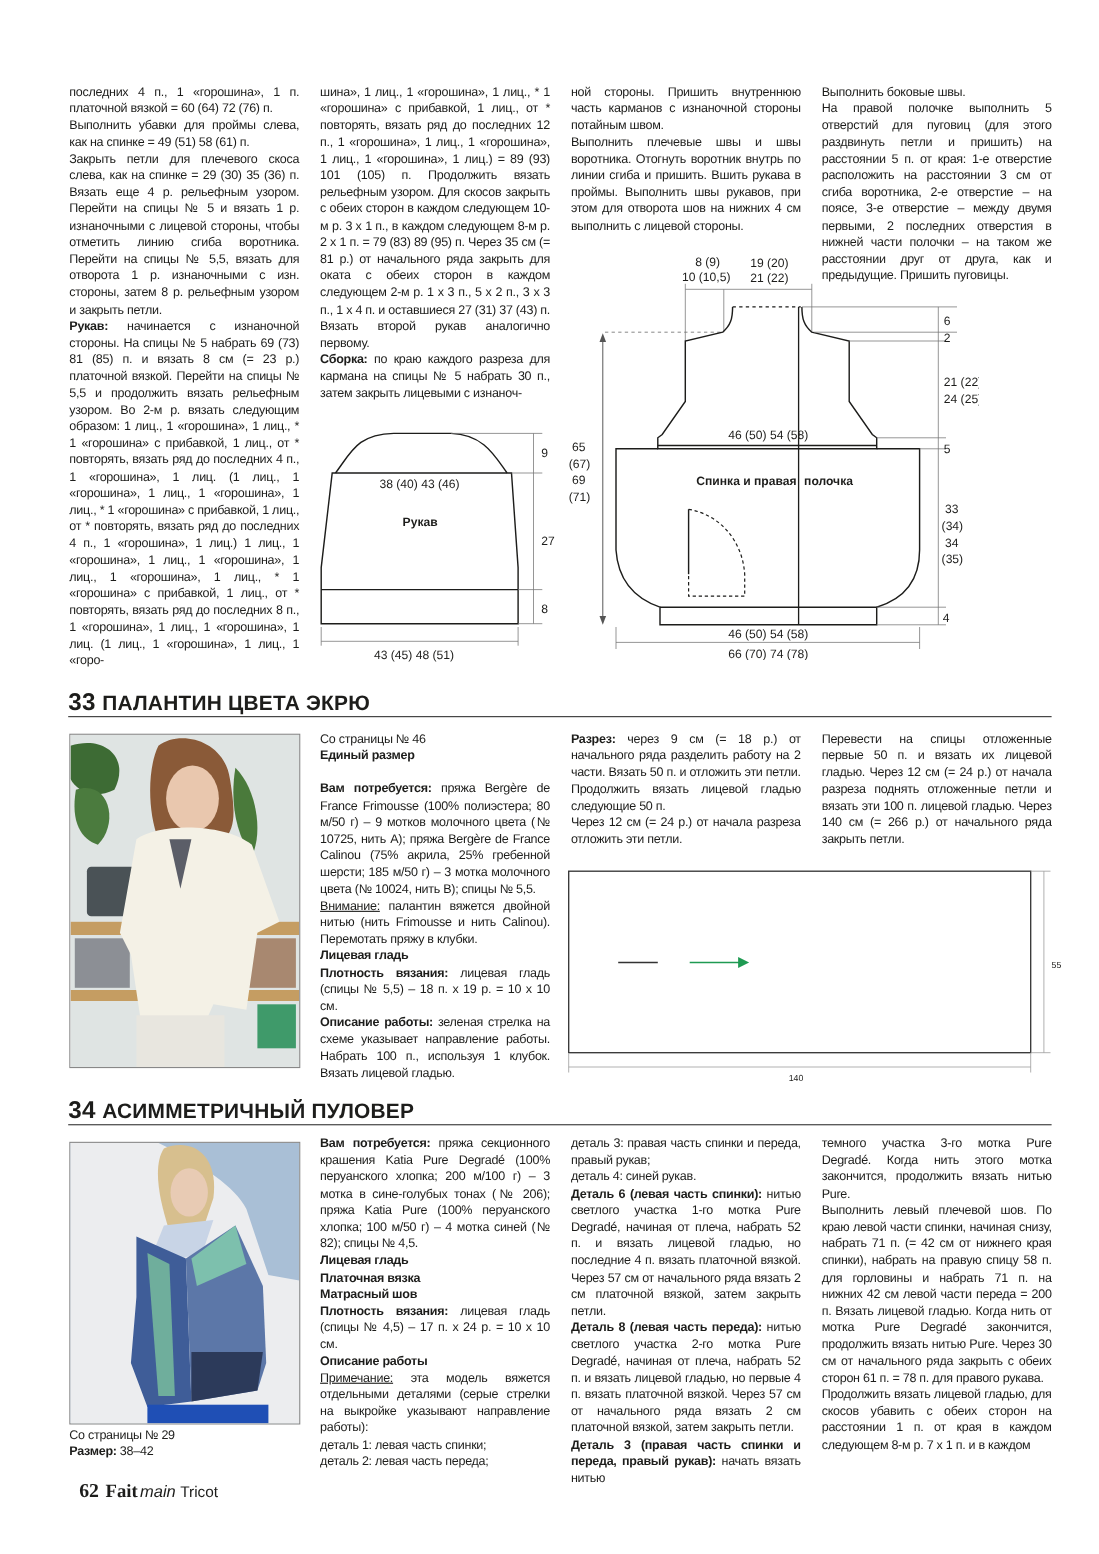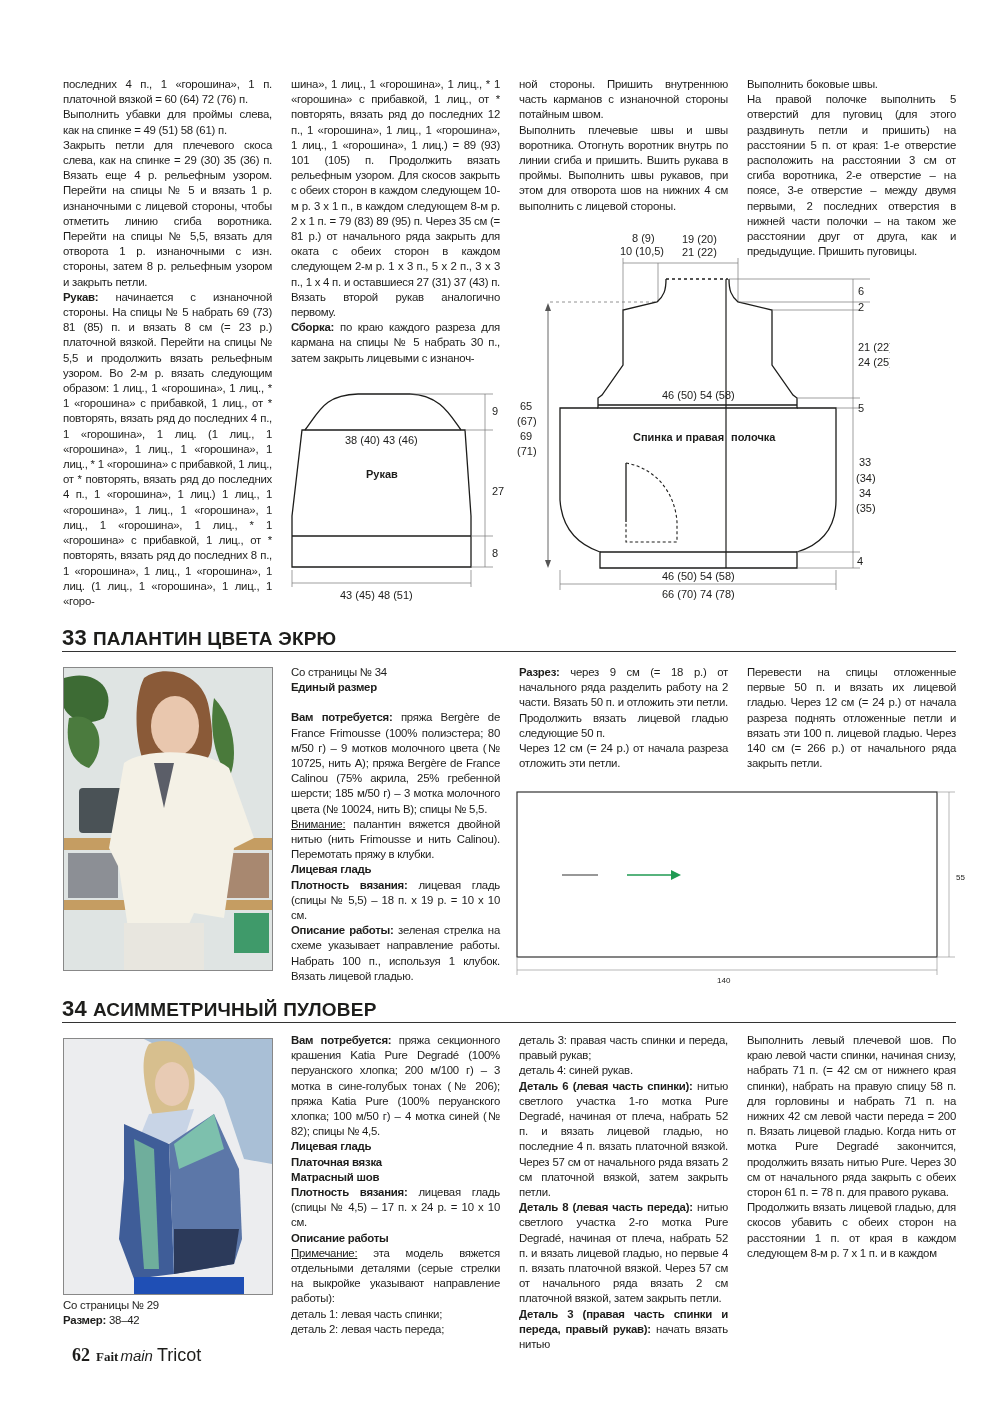--- a/index.html
+++ b/index.html
@@ -11,23 +11,23 @@
   .col u { text-decoration:underline; }
   .gap { height:15px; }
   .h2 { position:absolute; left:62px; font-size:19px; font-weight:bold; letter-spacing:0.2px; }
   .h2 .num { font-size:22px; font-weight:900; margin-right:6px; }
   .rule { position:absolute; left:62px; width:894px; border-top:1px solid #333; }
   .photo { position:absolute; border:1px solid #888; overflow:hidden; }
   .diagram { position:absolute; }
   .diagram text { font-family:"Liberation Sans", sans-serif; font-size:11px; fill:#1d1d1b; }
   .footer { position:absolute; left:72px; top:1345px; font-size:15px; }
   .footer .pg { font-family:"Liberation Serif", serif; font-weight:bold; font-size:18px; margin-right:6px; }
-  .footer .fait { font-family:"Liberation Serif", serif; font-weight:bold; font-size:13px; }
+  .footer .fait { font-family:"Liberation Serif", serif; font-weight:bold; font-size:17px; }
   .footer .main { font-family:Liberation Sans, sans-serif; font-style:italic; font-size:15px; margin:0 4px 0 2px; }
-  .footer .tricot { font-size:18px; }
+  .footer .tricot { font-size:14px; }
 </style>
 </head>
 <body>
 
 <div class="col" style="left:63px; top:77px; width:209px;">
   <p>последних 4 п., 1 «горошина», 1 п. платочной вязкой = 60 (64) 72 (76) п.</p>
   <p>Выполнить убавки для проймы слева, как на спинке = 49 (51) 58 (61) п.</p>
   <p>Закрыть петли для плечевого скоса слева, как на спинке = 29 (30) 35 (36) п. Вязать еще 4 р. рельефным узором. Перейти на спицы № 5 и вязать 1 р. изнаночными с лицевой стороны, чтобы отметить линию сгиба воротника. Перейти на спицы № 5,5, вязать для отворота 1 р. изнаночными с изн. стороны, затем 8 р. рельефным узором и закрыть петли.</p>
   <p><b>Рукав:</b><span> начинается с изнаночной стороны. На спицы № 5 набрать 69 (73) 81 (85) п. и вязать 8 см (= 23 р.) платочной вязкой. Перейти на спицы № 5,5 и продолжить вязать рельефным узором. Во 2-м р. вязать следующим образом: 1 лиц., 1 «горошина», 1 лиц., * 1 «горошина» с прибавкой, 1 лиц., от * повторять, вязать ряд до последних 4 п., 1 «горошина», 1 лиц. (1 лиц., 1 «горошина», 1 лиц., 1 «горошина», 1 лиц., * 1 «горошина» с прибавкой, 1 лиц., от * повторять, вязать ряд до последних 4 п., 1 «горошина», 1 лиц.) 1 лиц., 1 «горошина», 1 лиц., 1 «горошина», 1 лиц., 1 «горошина», 1 лиц., * 1 «горошина» с прибавкой, 1 лиц., от * повторять, вязать ряд до последних 8 п., 1 «горошина», 1 лиц., 1 «горошина», 1 лиц. (1 лиц., 1 «горошина», 1 лиц., 1 «горо-</span></p>
 </div>
@@ -147,21 +147,21 @@
     <path d="M150 30 C170 50 175 90 165 110 C150 90 145 60 150 30Z" fill="#4a7a3b"></path>
     <path d="M80 10 C100 -5 140 5 145 40 C150 70 150 85 140 95 L80 95 C70 70 70 30 80 10Z" fill="#8a5a38"></path>
     <ellipse cx="111" cy="58" rx="24" ry="30" fill="#e9c7ae"></ellipse>
     <path d="M60 95 C80 80 140 80 165 100 L190 170 L170 180 L160 250 L130 245 L110 290 L70 300 L55 200 L45 180Z" fill="#f4f1e6"></path>
     <path d="M90 95 L100 140 L110 95Z" fill="#5b5e68"></path>
     <rect x="60" y="255" width="80" height="47" fill="#e8e6df"></rect>
   </svg>
 </div>
 
 <div class="col" style="left:291px; top:665px; width:209px;">
-  <p>Со страницы № 34</p>
+  <p>Со страницы № 46</p>
   <p><b>Единый размер</b></p>
   <div class="gap"></div>
   <p><b>Вам потребуется:</b><span> пряжа Bergère de France Frimousse (100% полиэстера; 80 м/50 г) – 9 мотков молочного цвета (№ 10725, нить А); пряжа Bergère de France Calinou (75% акрила, 25% гребенной шерсти; 185 м/50 г) – 3 мотка молочного цвета (№ 10024, нить В); спицы № 5,5.</span></p>
   <p><u>Внимание:</u><span> палантин вяжется двойной нитью (нить Frimousse и нить Calinou). Перемотать пряжу в клубки.</span></p>
   <p><b>Лицевая гладь</b></p>
   <p><b>Плотность вязания:</b><span> лицевая гладь (спицы № 5,5) – 18 п. х 19 р. = 10 х 10 см.</span></p>
   <p><b>Описание работы:</b><span> зеленая стрелка на схеме указывает направление работы. Набрать 100 п., используя 1 клубок. Вязать лицевой гладью.</span></p>
 </div>
 
 <div class="col" style="left:519px; top:665px; width:209px;">
@@ -228,19 +228,20 @@
 
 <div class="col" style="left:519px; top:1033px; width:209px;">
   <p>деталь 3: правая часть спинки и переда, правый рукав;</p>
   <p>деталь 4: синей рукав.</p>
   <p><b>Деталь 6 (левая часть спинки):</b><span> нитью светлого участка 1-го мотка Pure Degradé, начиная от плеча, набрать 52 п. и вязать лицевой гладью, но последние 4 п. вязать платочной вязкой. Через 57 см от начального ряда вязать 2 см платочной вязкой, затем закрыть петли.</span></p>
   <p><b>Деталь 8 (левая часть переда):</b><span> нитью светлого участка 2-го мотка Pure Degradé, начиная от плеча, набрать 52 п. и вязать лицевой гладью, но первые 4 п. вязать платочной вязкой. Через 57 см от начального ряда вязать 2 см платочной вязкой, затем закрыть петли.</span></p>
   <p><b>Деталь 3 (правая часть спинки и переда, правый рукав):</b><span> начать вязать нитью</span></p>
 </div>
 
 <div class="col" style="left:747px; top:1033px; width:209px;">
+  <p>темного участка 3-го мотка Pure Degradé. Когда нить этого мотка закончится, продолжить вязать нитью Pure.</p>
   <p>Выполнить левый плечевой шов. По краю левой части спинки, начиная снизу, набрать 71 п. (= 42 см от нижнего края спинки), набрать на правую спицу 58 п. для горловины и набрать 71 п. на нижних 42 см левой части переда = 200 п. Вязать лицевой гладью. Когда нить от мотка Pure Degradé закончится, продолжить вязать нитью Pure. Через 30 см от начального ряда закрыть с обеих сторон 61 п. = 78 п. для правого рукава.</p>
   <p>Продолжить вязать лицевой гладью, для скосов убавить с обеих сторон на расстоянии 1 п. от края в каждом следующем 8-м р. 7 х 1 п. и в каждом</p>
 </div>
 
 <div class="footer">
   <span class="pg">62</span><span class="fait">Fait</span><span class="main">main</span><span class="tricot">Tricot</span>
 </div>
 
 </body></html>

